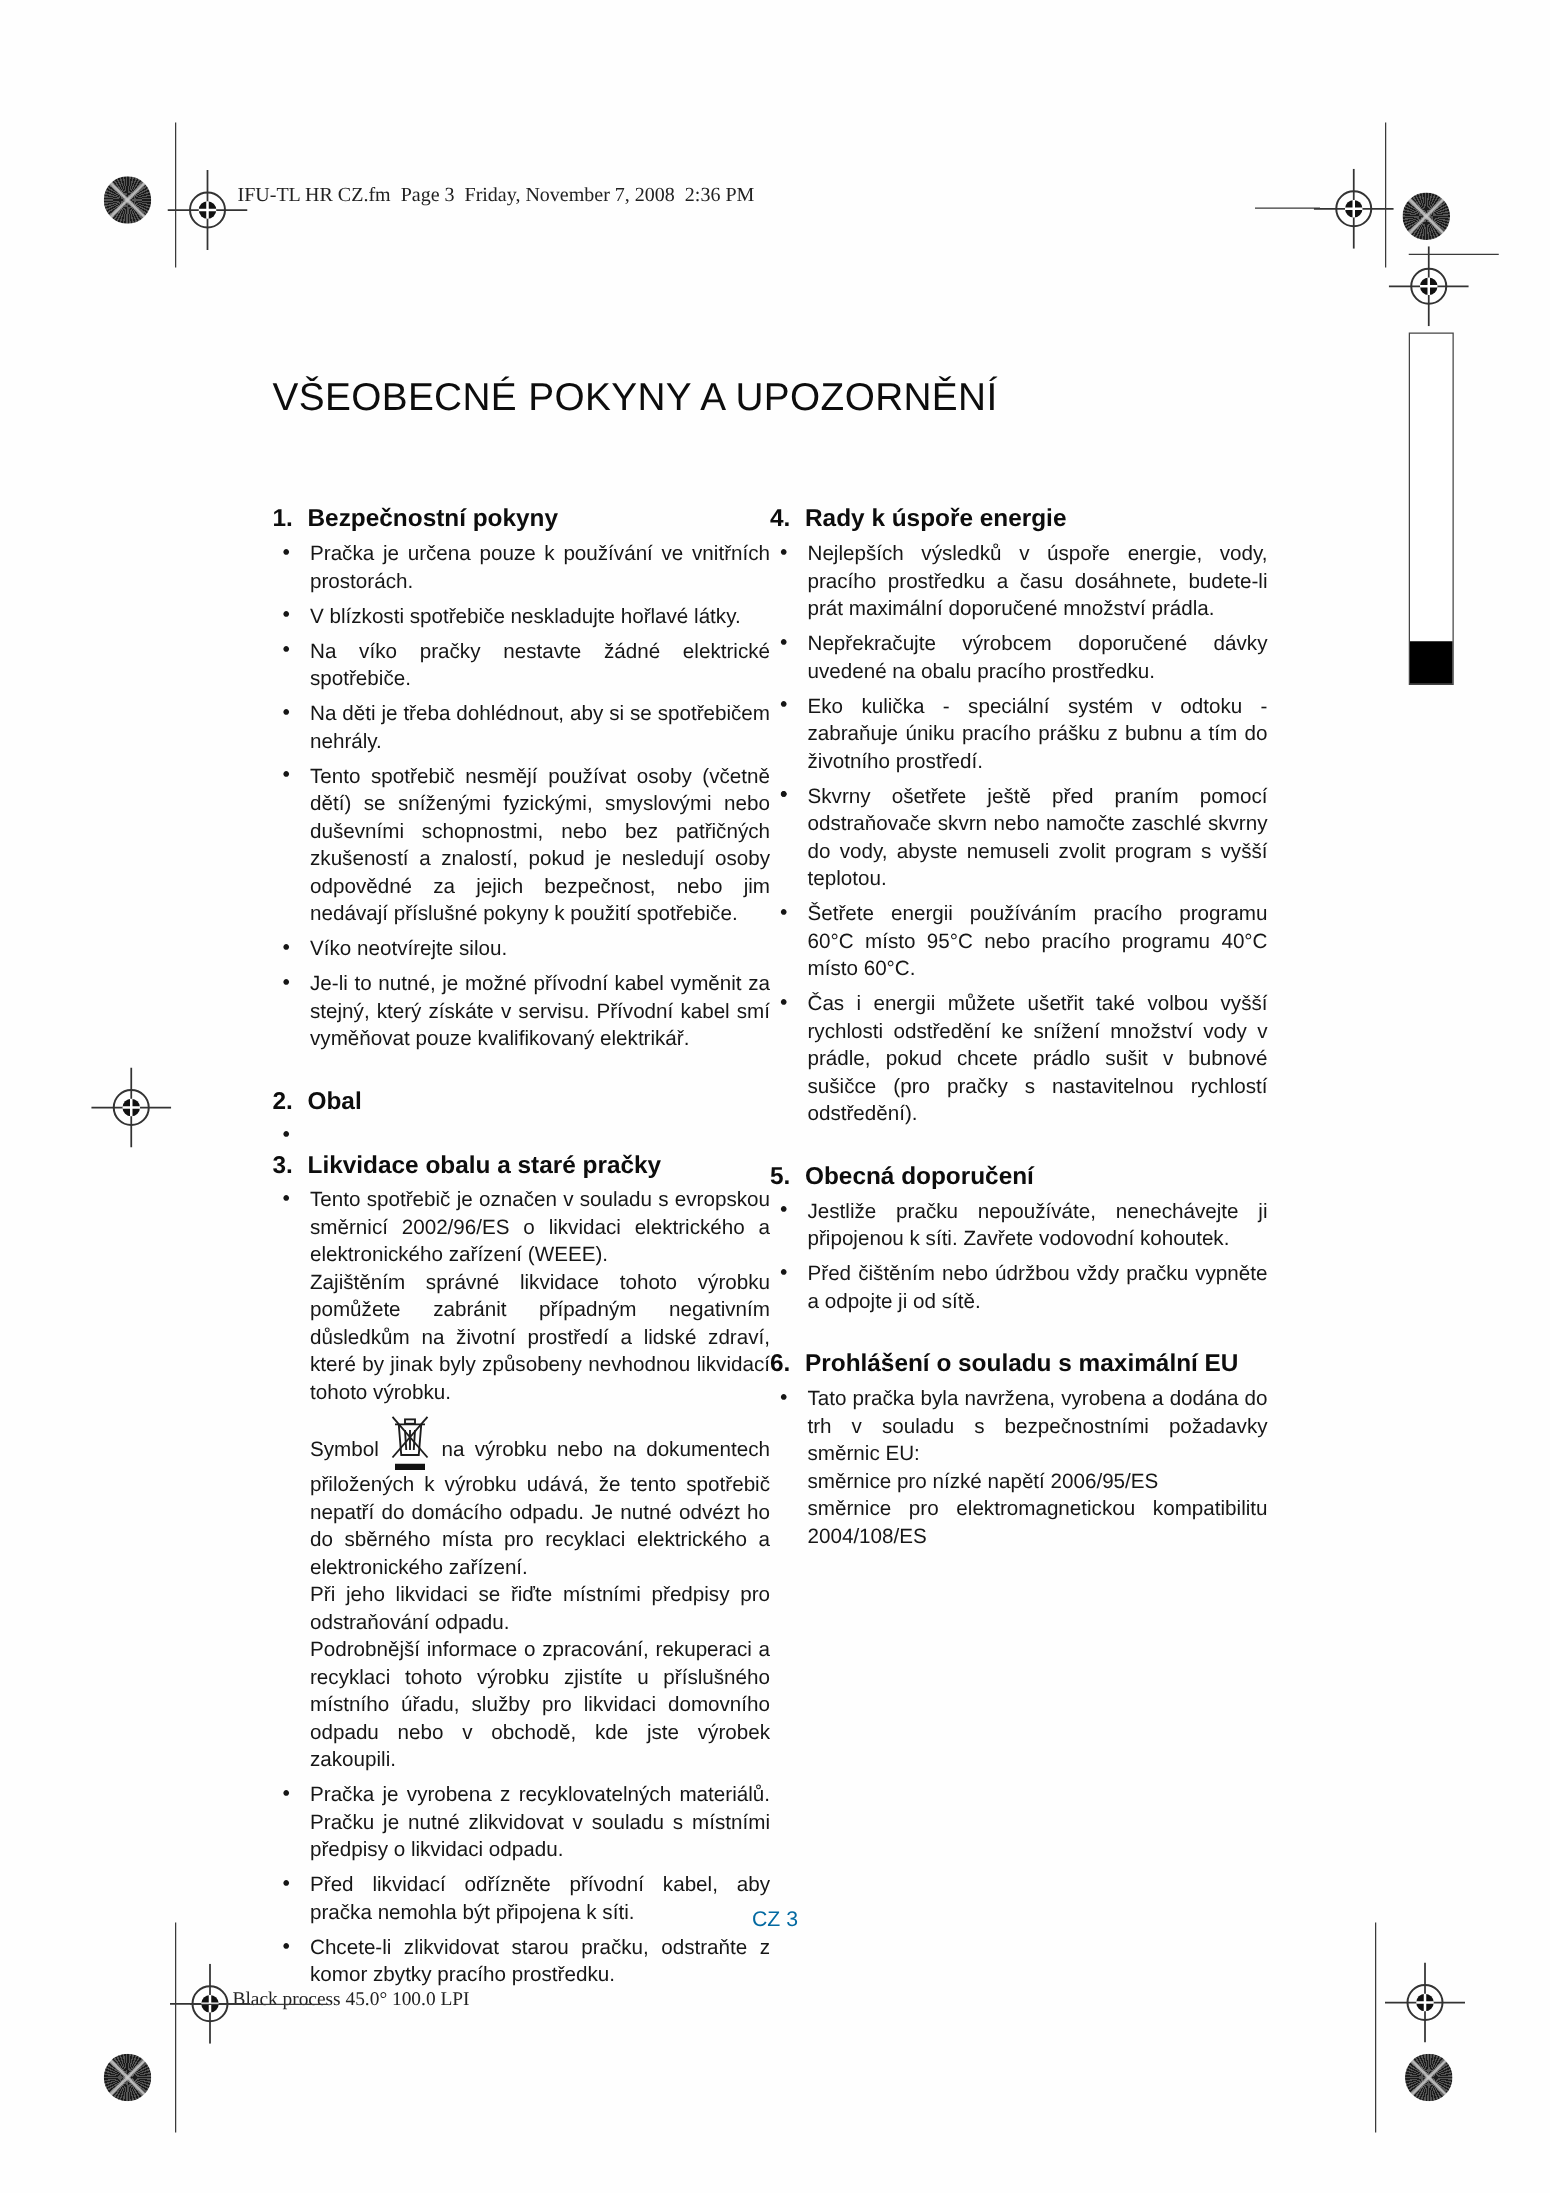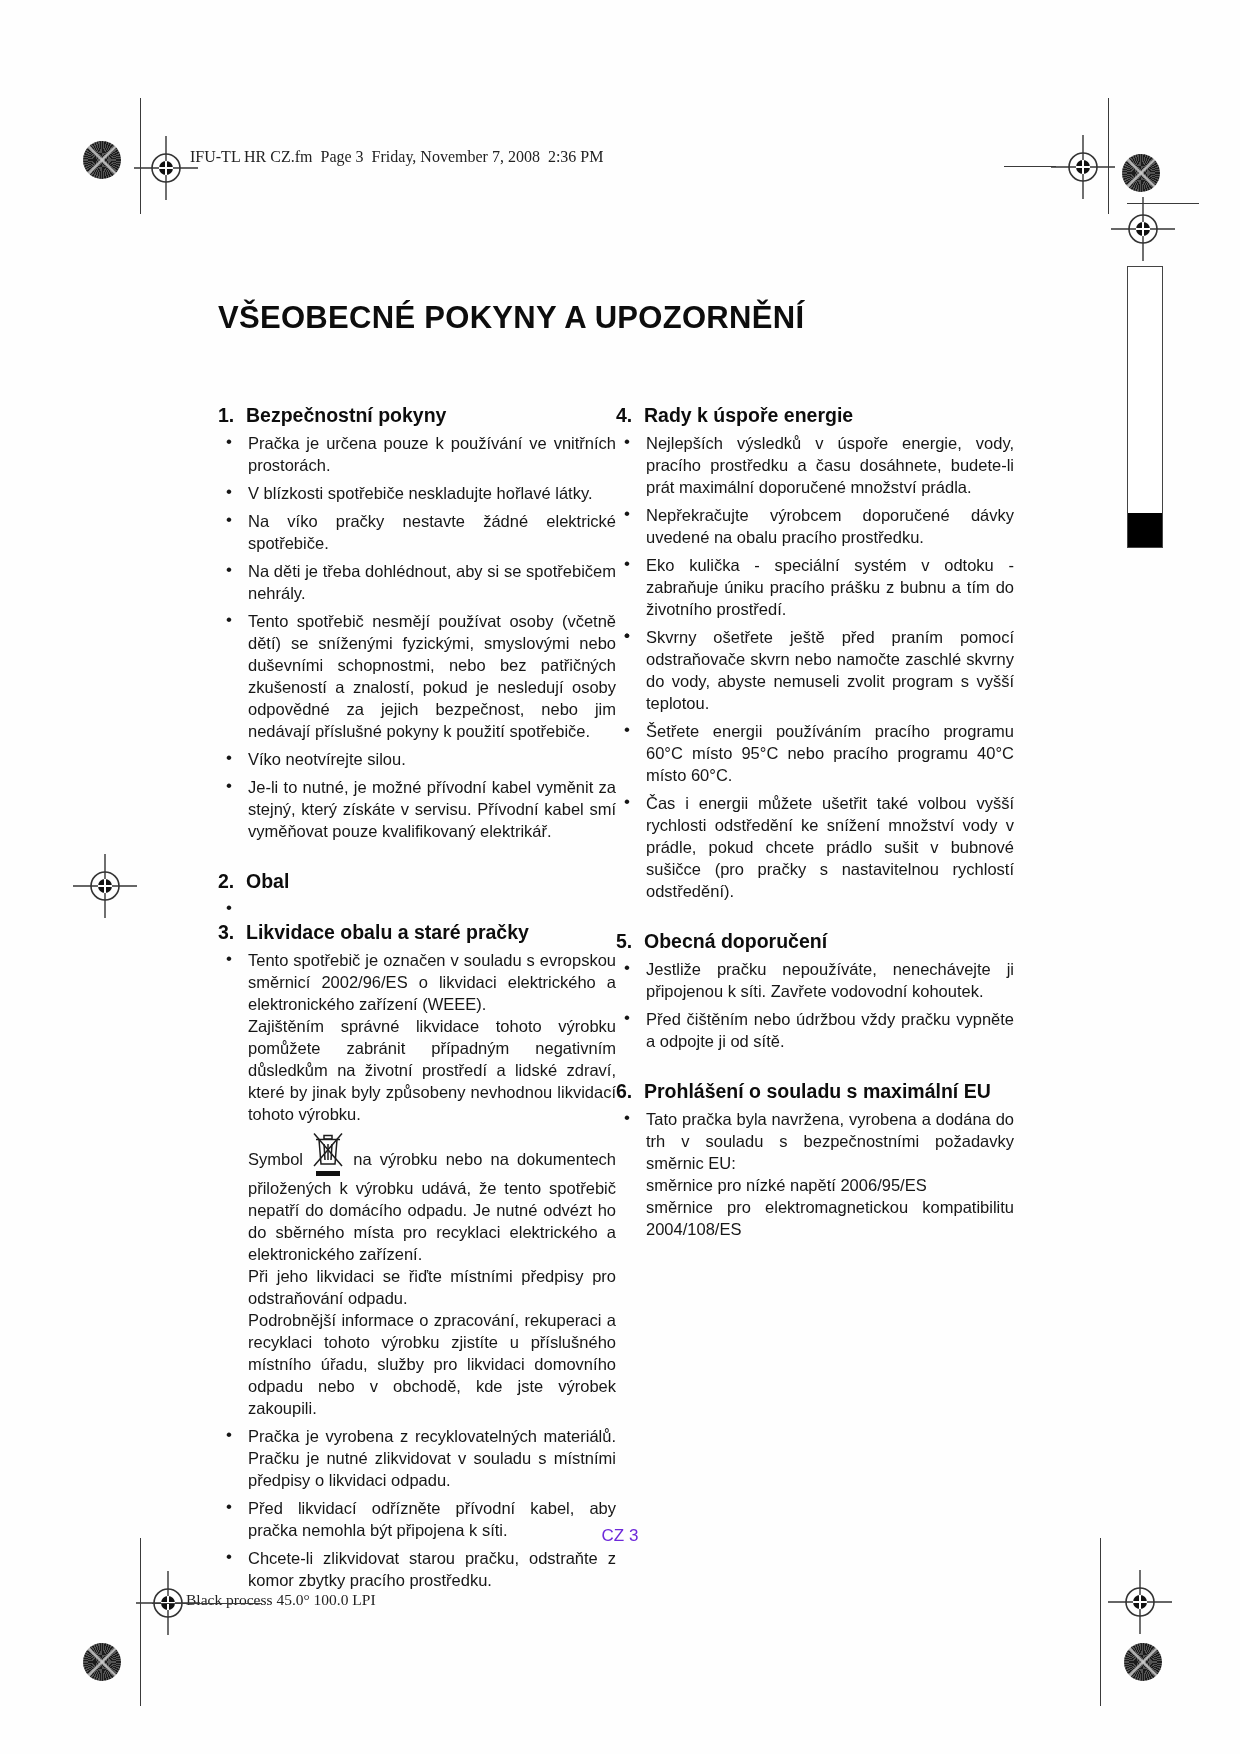--- a/index.html
+++ b/index.html
@@ -32,41 +32,41 @@
   }
   .calbar {
     position:absolute; left:1127px; top:266px; width:34px; height:280px;
     border:1px solid #444; background:#fff;
   }
   .calbar-black { position:absolute; left:0; right:0; bottom:0; height:34px; background:#000; }
 
   
   .title {
     position:absolute; left:218px; top:300px; margin:0; width:820px;
-    font-size:31px; font-weight:bold; letter-spacing:.3px; color:#0d0d0d;
+    font-size:31px; font-weight:normal; letter-spacing:.3px; color:#0d0d0d;
   }
   .cols {
     position:absolute; left:218px; top:404px; width:814px;
     display:flex; gap:0;
   }
   .col { width:398px; }
   .section + .section { margin-top:28px; }
   .section-heading { font-size:19.5px; font-weight:bold; margin-bottom:5px; color:#0d0d0d; }
   .section-heading .num { display:inline-block; width:28px; }
   .item {
     position:relative; padding-left:30px; margin-bottom:6px;
     font-size:16.5px; line-height:22px; text-align:justify;
   }
   .bullet-marker { position:absolute; left:8px; top:-1px; font-size:17px; }
   .inline-icon { display:inline-block; }
   .inline-icon.recycle-symbol svg { vertical-align:-3px; }
   .inline-icon.weee-symbol svg { vertical-align:-12px; }
   .page-number {
     position:absolute; left:0; top:1526px; width:1240px;
-    text-align:center; font-size:17px; color:#6d28d9;
+    text-align:center; font-size:17px; color:#0369a1;
   }
 </style>
 </head>
 <body>
 
 <div class="page">
 
   <div class="print-header">IFU-TL HR CZ.fm  Page 3  Friday, November 7, 2008  2:36 PM</div>
 
   <h1 class="title">VŠEOBECNÉ POKYNY A UPOZORNĚNÍ</h1>

